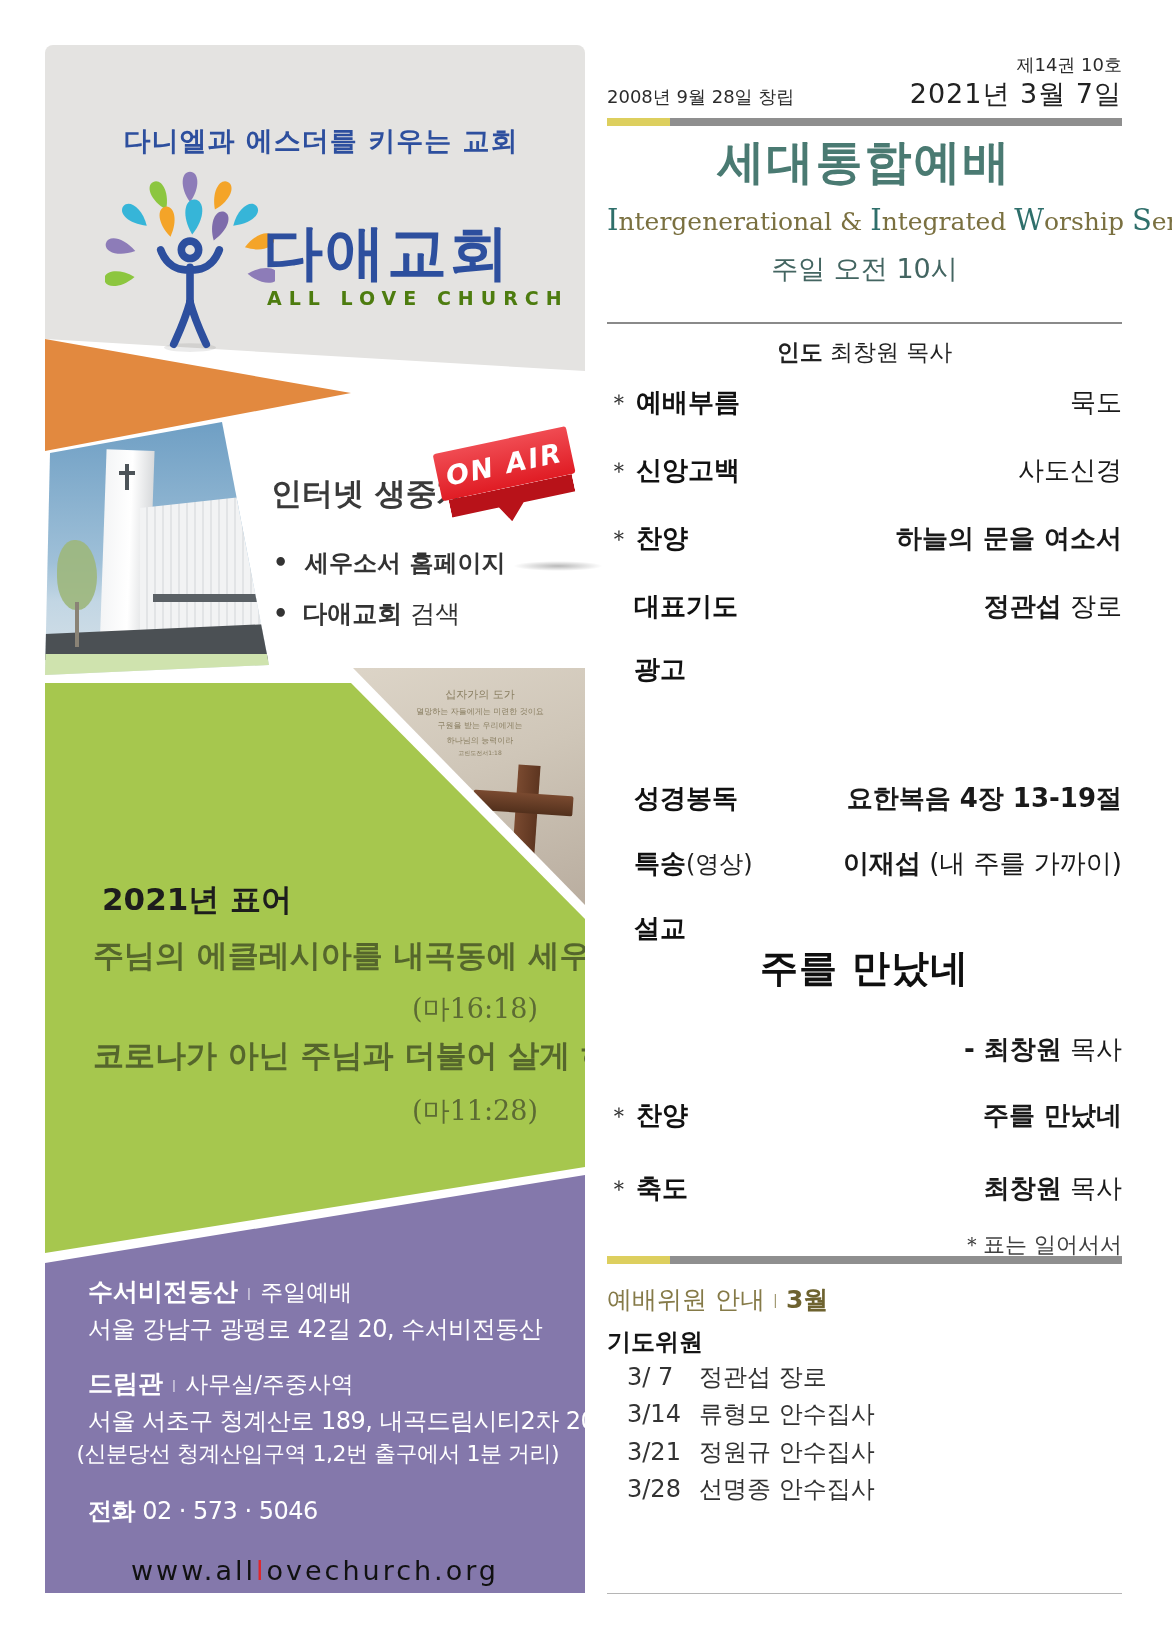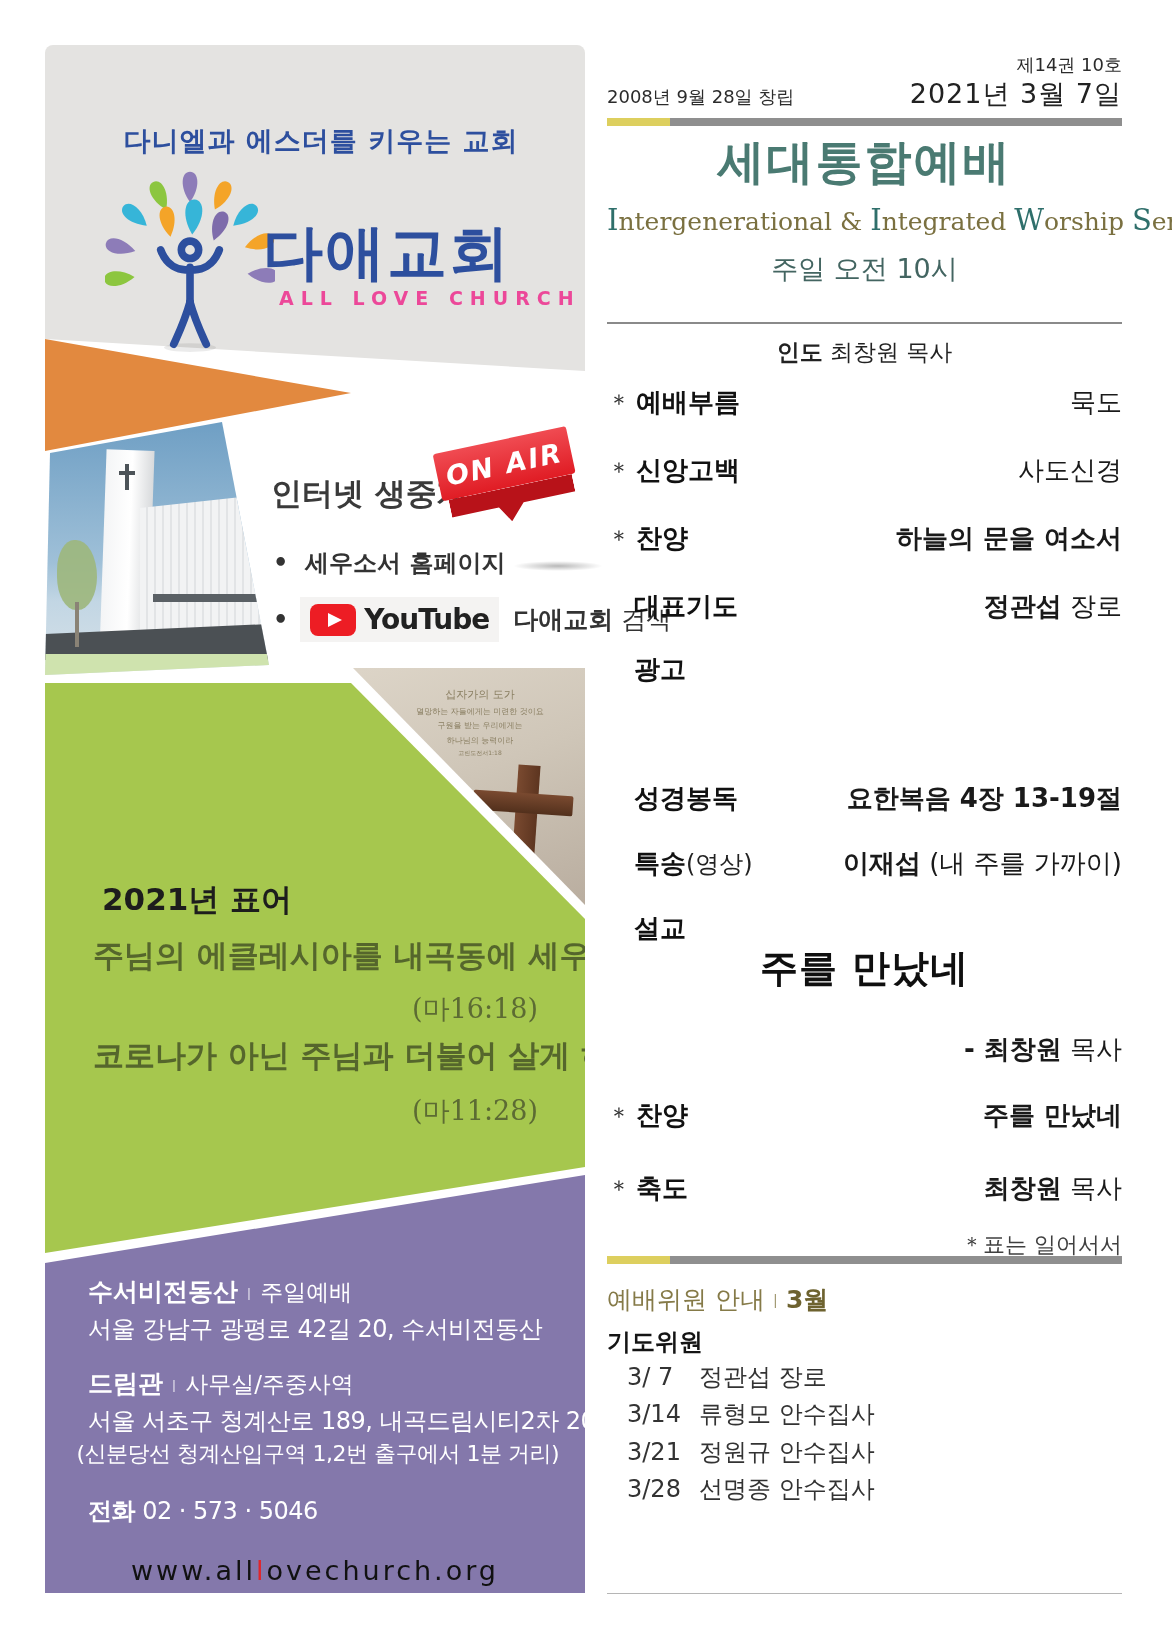--- a/index.html
+++ b/index.html
@@ -12,22 +12,22 @@
   .left-col { position:absolute; left:45px; top:45px; width:540px; height:1548px; }
 
   .gray-panel { position:absolute; left:0; top:0; width:540px; height:332px;
     background:#e4e3e1; border-radius:8px 8px 0 0;
     clip-path:polygon(0 0,540px 0,540px 326px,0 294px); }
   .church-slogan { position:absolute; left:0; top:78px; width:100%; text-align:center;
     color:#2d4f9e; font-size:27px; font-weight:600; letter-spacing:1px; white-space:nowrap;padding-left:12px; }
   .logo-wrap { position:absolute; left:60px; top:118px; width:170px; height:190px; }
   .name-ko { position:absolute; left:218px; top:168px; width:300px; color:#2d4f9e;
     font-size:60px; font-weight:800; letter-spacing:2px; white-space:nowrap; }
-  .name-en { position:absolute; left:222px; top:242px; width:300px; color:#ec4899;
-    font-size:19px; font-weight:600; letter-spacing:7px; white-space:nowrap;margin-left:12px; }
+  .name-en { position:absolute; left:222px; top:242px; width:300px; color:#4d7c0f;
+    font-size:19px; font-weight:600; letter-spacing:7px; white-space:nowrap; }
 
   .orange-wedge { position:absolute; left:0; top:290px; width:312px; height:120px;
     background:#e2893f; clip-path:polygon(0 4px,306px 58px,0 116px); }
 
   .church-photo { position:absolute; left:0; top:377px; width:224px; height:256px;
     clip-path:polygon(5px 31px,177px 0,224px 243px,0 253px);
     background:linear-gradient(180deg,#6f9fc4 0%,#9fc0d8 55%,#c2d6e4 70%,#d8e2e8 100%); }
   .cp-tower { position:absolute; left:58px; top:28px; width:48px; height:205px;
     background:linear-gradient(90deg,#f4f5f6 0%,#ffffff 55%,#d8dadc 100%); transform:rotate(2deg); }
   .cp-cross { position:absolute; left:80px; top:42px; width:4px; height:26px; background:#4c5358; }
@@ -199,24 +199,20 @@
     </div>
 
     <div class="live-title">인터넷 생중계</div>
     <div class="onair">
       <div class="onair-face">ON AIR</div>
       <div class="onair-fold"></div>
     </div>
     <div class="bullet-row1"><span class="bdot">•</span>&nbsp; <span>세우소서 홈페이지</span><span class="shadow"></span></div>
     <div class="bullet-row2">
       <span class="bdot">•</span>
-      <span class="yt-box">
-        <span class="yt-play"></span>
-        <span class="yt-word">YouTube</span>
-      </span>
       <span class="yt-search"><b>다애교회</b><span> 검색</span></span>
     </div>
 
     <div class="cross-photo">
       <div class="wall-text">
         <div class="wt-l">십자가의 도가</div>
         <div class="wt-s">멸망하는 자들에게는 미련한 것이요</div>
         <div class="wt-s">구원을 받는 우리에게는</div>
         <div class="wt-s">하나님의 능력이라</div>
         <div class="wt-xs">고린도전서1:18</div>

